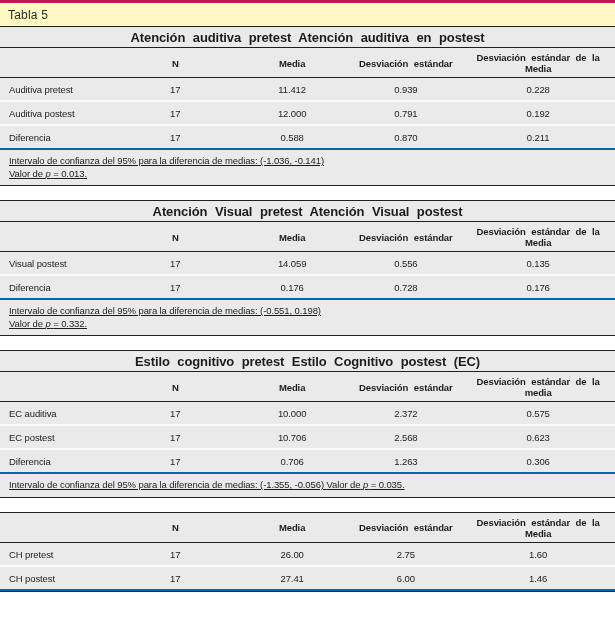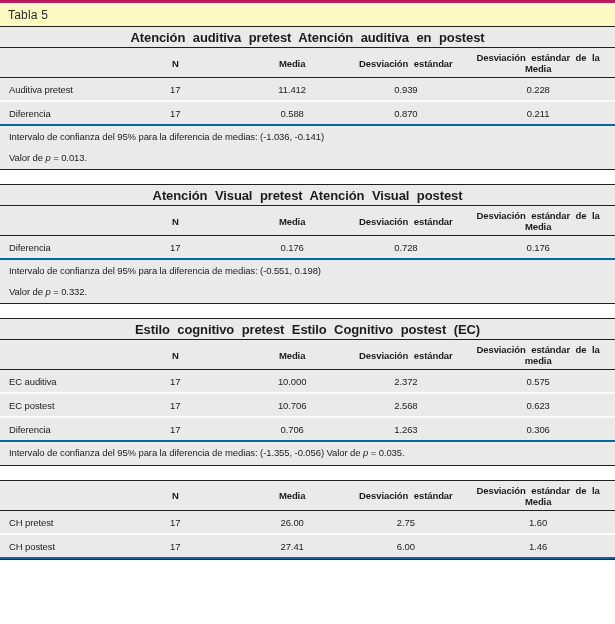--- a/index.html
+++ b/index.html
@@ -19,22 +19,22 @@
           padding:5px 0 4px;border-bottom:1px solid #1f1f1f;word-spacing:4px;letter-spacing:-.1px;}
   table{width:100%;border-collapse:collapse;table-layout:fixed;}
   col.c-lbl{width:19%;} col.c-n{width:19%;} col.c-media{width:19%;}
   col.c-sd{width:18%;} col.c-sdm{width:25%;}
   thead th{font-weight:bold;font-size:9.5px;line-height:11px;padding:4px 0 3px;
            border-bottom:1px solid #1f1f1f;word-spacing:3px;letter-spacing:-.1px;text-align:center;}
   tbody td{font-size:9.5px;line-height:11px;padding:6px 16px 5px;text-align:center;
            border-bottom:2px solid #fbfbfb;letter-spacing:-.1px;}
   tbody tr:last-child td{border-bottom:2px solid #0369a1;}
   .lbl{text-align:left !important;padding-left:9px !important;}
-  .tfoot{font-size:9.5px;line-height:12.5px;padding:5px 9px 5px;letter-spacing:-.1px;}
-  .tfoot .valor{display:block;margin-top:8px;}
+  .tfoot{font-size:9.5px;line-height:12.5px;padding:5px 9px 5px;letter-spacing:-.1px;text-decoration:underline;}
+  .tfoot .valor{display:block;}
   .tfoot.inline-foot .ci,.tfoot.inline-foot .valor{display:inline;}
   .tfoot i{font-style:italic;}
 </style>
 </head>
 <body>
 
 <div class="page">
 
   <div class="caption">
     <div class="t">Tabla 5</div>
@@ -61,20 +61,27 @@
       </thead>
       <tbody>
         <tr>
           <td class="lbl">Auditiva pretest</td>
           <td>17</td>
           <td>11.412</td>
           <td>0.939</td>
           <td>0.228</td>
         </tr>
         <tr>
+          <td class="lbl">Auditiva postest</td>
+          <td>17</td>
+          <td>12.000</td>
+          <td>0.791</td>
+          <td>0.192</td>
+        </tr>
+        <tr>
           <td class="lbl">Diferencia</td>
           <td>17</td>
           <td>0.588</td>
           <td>0.870</td>
           <td>0.211</td>
         </tr>
       </tbody>
     </table>
     <div class="tfoot">
       <span class="ci">Intervalo de confianza del 95% para la diferencia de medias: (-1.036, -0.141)</span>
@@ -96,20 +103,27 @@
         <tr>
           <th class="lbl"></th>
           <th>N</th>
           <th>Media</th>
           <th>Desviación estándar</th>
           <th>Desviación estándar de la Media</th>
         </tr>
       </thead>
       <tbody>
         <tr>
+          <td class="lbl">Visual postest</td>
+          <td>17</td>
+          <td>14.059</td>
+          <td>0.556</td>
+          <td>0.135</td>
+        </tr>
+        <tr>
           <td class="lbl">Diferencia</td>
           <td>17</td>
           <td>0.176</td>
           <td>0.728</td>
           <td>0.176</td>
         </tr>
       </tbody>
     </table>
     <div class="tfoot">
       <span class="ci">Intervalo de confianza del 95% para la diferencia de medias: (-0.551, 0.198)</span>

